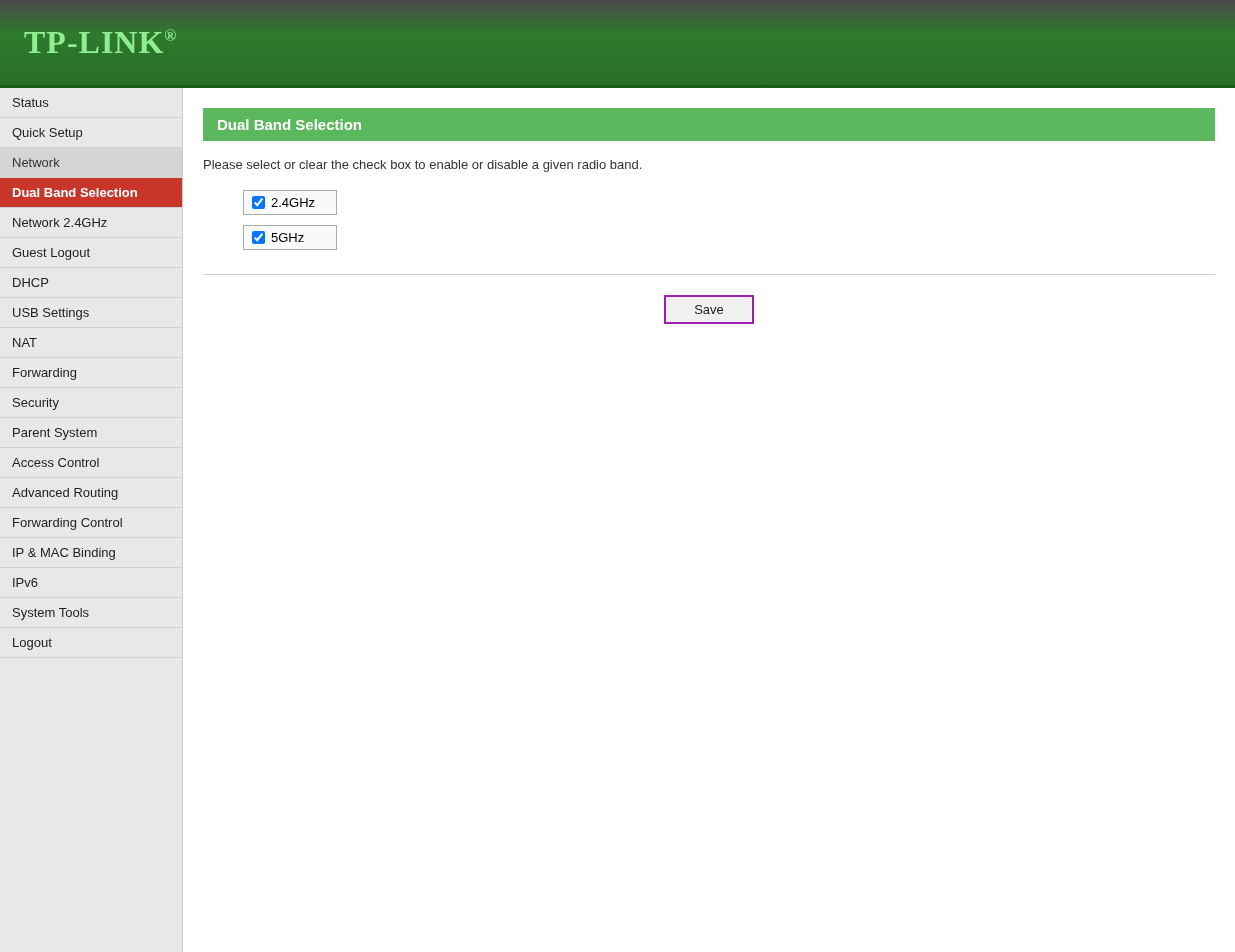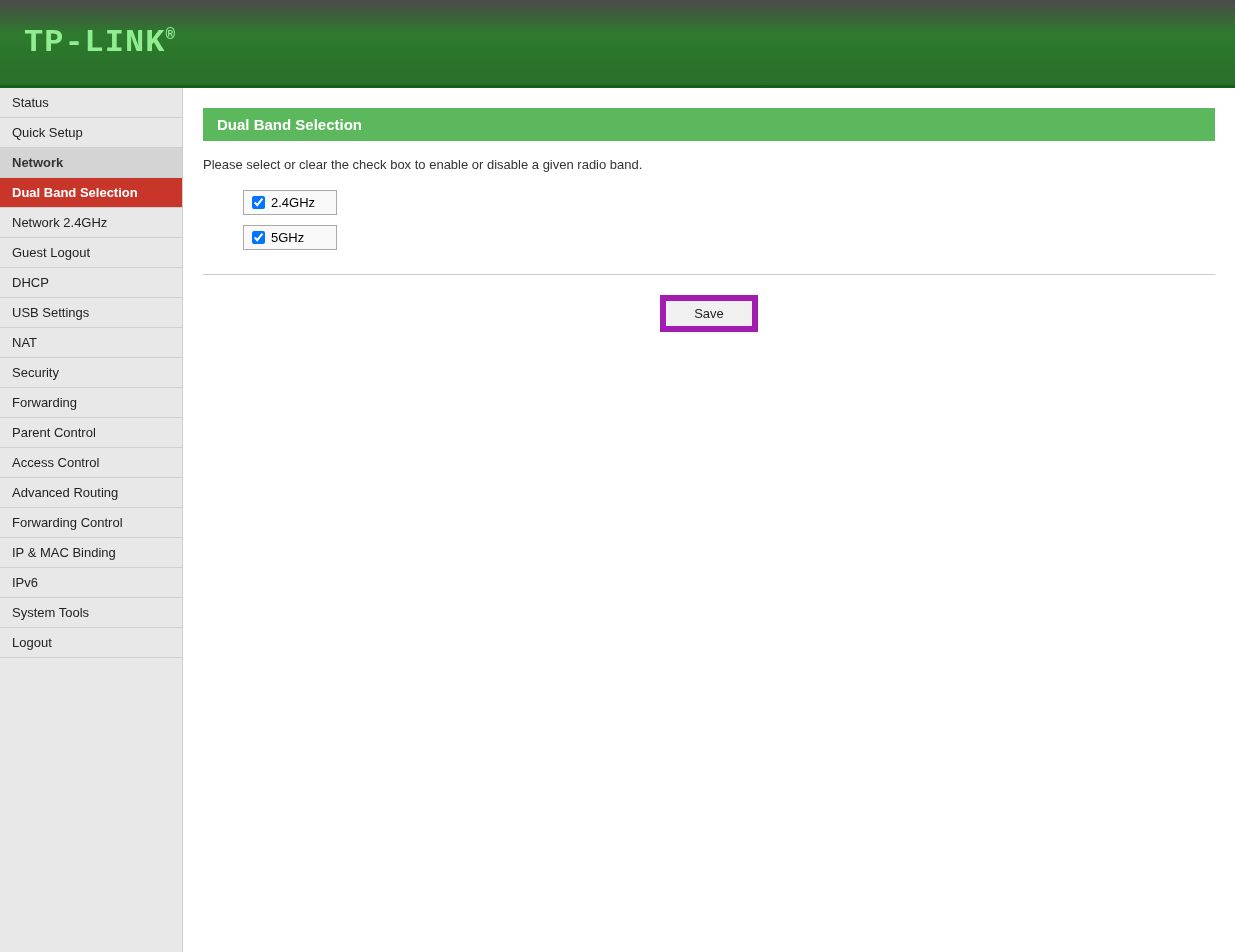--- a/index.html
+++ b/index.html
@@ -11,21 +11,21 @@
       height: 88px;
       display: flex;
       align-items: center;
       padding-left: 24px;
       border-bottom: 3px solid #1a5c1a;
     }
     #logo {
       color: white;
       font-size: 32px;
       font-weight: bold;
-      font-family: Liberation Mono, monospace;
+      font-family: Liberation Serif, serif;
       letter-spacing: 1px;
     }
     #logo span { color: #90ee90; }
 
     
     #layout {
       display: flex;
       min-height: 864px;
     }
 
@@ -45,21 +45,21 @@
       border-bottom: 1px solid #d0d0d0;
       font-size: 13px;
     }
     .sidebar-item.active {
       background: #c8362a;
       color: white;
       font-weight: bold;
     }
     .sidebar-item.section-header {
       background: #d4d4d4;
-      font-weight: bold;
+      font-weight: normal;
       color: #333;
     }
 
     
     #main {
       flex: 1;
       background: white;
       padding: 20px;
     }
 
@@ -113,21 +113,21 @@
     .save-button-container {
       display: flex;
       justify-content: center;
       margin-top: 10px;
     }
 
     .save-button {
       padding: 5px 28px;
       font-size: 13px;
       background: #f0f0f0;
-      border: 6px solid #a21caf;
+      border: 2px solid #a21caf;
       cursor: pointer;
       color: #222;
     }
   </style>
 </head>
 <body>
 
 <div id="header">
   <div id="logo">
     <span>TP-LINK</span><span style="font-size:16px; vertical-align:super;">®</span>
@@ -139,23 +139,23 @@
   <nav id="sidebar">
     <div class="sidebar-item">Status</div>
     <div class="sidebar-item">Quick Setup</div>
     <div class="sidebar-item section-header">Network</div>
     <div class="sidebar-item active">Dual Band Selection</div>
     <div class="sidebar-item">Network 2.4GHz</div>
     <div class="sidebar-item">Guest Logout</div>
     <div class="sidebar-item">DHCP</div>
     <div class="sidebar-item">USB Settings</div>
     <div class="sidebar-item">NAT</div>
+    <div class="sidebar-item">Forwarding</div>
     <div class="sidebar-item">Security</div>
-    <div class="sidebar-item">Forwarding</div>
-    <div class="sidebar-item">Parent Control</div>
+    <div class="sidebar-item">Parent System</div>
     <div class="sidebar-item">Access Control</div>
     <div class="sidebar-item">Advanced Routing</div>
     <div class="sidebar-item">Forwarding Control</div>
     <div class="sidebar-item">IP &amp; MAC Binding</div>
     <div class="sidebar-item">IPv6</div>
     <div class="sidebar-item">System Tools</div>
     <div class="sidebar-item">Logout</div>
   </nav>
 
   <div id="main">

